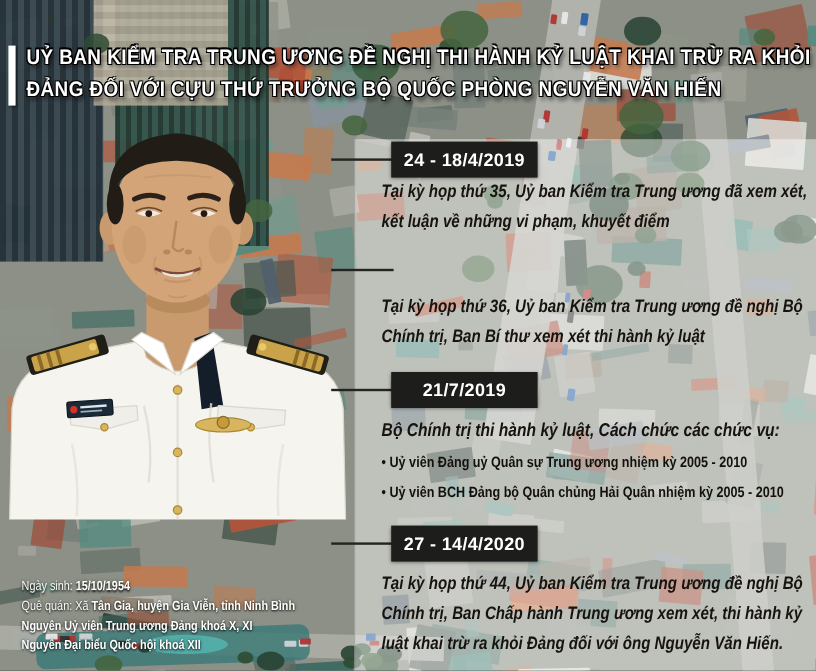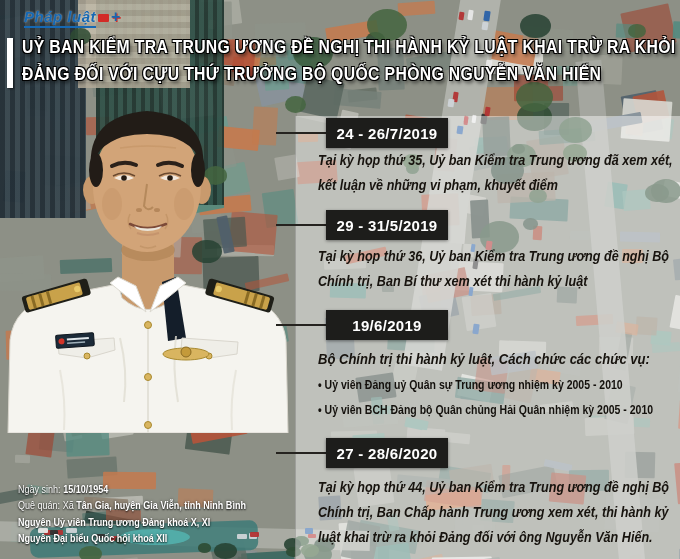--- a/index.html
+++ b/index.html
@@ -398,25 +398,20 @@
       <div class="frag" style="left: 177.122px; top: 18.6012px; width: 12.3299px; height: 6.9452px; background: rgb(194, 189, 169); opacity: 0.9; transform: rotate(2.31546deg); border-radius: 1px; z-index: 2;"></div>
       <div class="frag" style="left: 141.625px; top: 13.3045px; width: 9.4255px; height: 9.53937px; background: rgb(215, 169, 40); opacity: 0.9; transform: rotate(3.27143deg); border-radius: 1px; z-index: 2;"></div>
       <div class="frag" style="left: 209.202px; top: 19.5046px; width: 6.49358px; height: 9.01809px; background: rgb(194, 189, 169); opacity: 0.9; transform: rotate(7.39036deg); border-radius: 1px; z-index: 2;"></div>
       <div class="frag" style="left: 138.098px; top: 22.6579px; width: 8.68267px; height: 5.33088px; background: rgb(215, 169, 40); opacity: 0.9; transform: rotate(-8.22432deg); border-radius: 1px; z-index: 2;"></div>
       <div class="frag" style="left: 122.544px; top: 5.38972px; width: 8.23944px; height: 4.3875px; background: rgb(194, 189, 169); opacity: 0.9; transform: rotate(-13.9859deg); border-radius: 1px; z-index: 2;"></div>
       <div class="frag" style="left: 38.0428px; top: 13.4127px; width: 5.51558px; height: 6.26464px; background: rgb(215, 169, 40); opacity: 0.9; transform: rotate(19.6057deg); border-radius: 1px; z-index: 2;"></div>
     </div>
 
   <div class="overlay-panel"></div>
 
-  <div class="logo">
-    <span class="logo-text">Pháp luật</span>
-    <span class="logo-badge"></span>
-    <span class="logo-plus">+</span>
-  </div>
 
   <div class="hbar"></div>
   <div class="headline l1">UỶ BAN KIỂM TRA TRUNG ƯƠNG ĐỀ NGHỊ THI HÀNH KỶ LUẬT KHAI TRỪ RA KHỎI</div>
   <div class="headline l2">ĐẢNG ĐỐI VỚI CỰU THỨ TRƯỞNG BỘ QUỐC PHÒNG NGUYỄN VĂN HIẾN</div>
 
   <svg class="portrait" width="300" height="335" viewBox="0 0 300 335">
 
     <rect x="122" y="130" width="52" height="88" rx="18" fill="#c89a6d"></rect>
     <ellipse cx="148" cy="152" rx="27" ry="11" fill="#a87b4e" opacity=".5"></ellipse>
 
@@ -503,24 +498,23 @@
     <path d="M134,128 Q147,133 162,128 L159,131 Q147,135 137,131 Z" fill="#e9e4da"></path>
     <path d="M137,135 Q147,139 159,135" stroke="#c2906a" stroke-width="2" fill="none" opacity=".8"></path>
     <path d="M140,148 Q148,152 156,148" stroke="#b5895c" stroke-width="1.5" fill="none" opacity=".5"></path>
   </svg>
 
   <div class="connector c1"></div>
   <div class="connector c2"></div>
   <div class="connector c3"></div>
   <div class="connector c4"></div>
 
-  <div class="badge b1">24 - 26/7/2019</div>
-  <div class="badge b2">29 - 31/5/2019</div>
-  <div class="badge b3">19/6/2019</div>
-  <div class="badge b4">27 - 28/6/2020</div>
+  <div class="badge b1">24 - 18/4/2019</div>
+  <div class="badge b3">21/7/2019</div>
+  <div class="badge b4">27 - 14/4/2020</div>
 
   <div class="tl-text e1">
     <div class="tl-line">Tại kỳ họp thứ 35, Uỷ ban Kiểm tra Trung ương đã xem xét,</div>
     <div class="tl-line">kết luận về những vi phạm, khuyết điểm</div>
   </div>
   <div class="tl-text e2">
     <div class="tl-line">Tại kỳ họp thứ 36, Uỷ ban Kiểm tra Trung ương đề nghị Bộ</div>
     <div class="tl-line">Chính trị, Ban Bí thư xem xét thi hành kỷ luật</div>
   </div>
   <div class="tl-text e3h" style="position:absolute;">Bộ Chính trị thi hành kỷ luật, Cách chức các chức vụ:</div>

